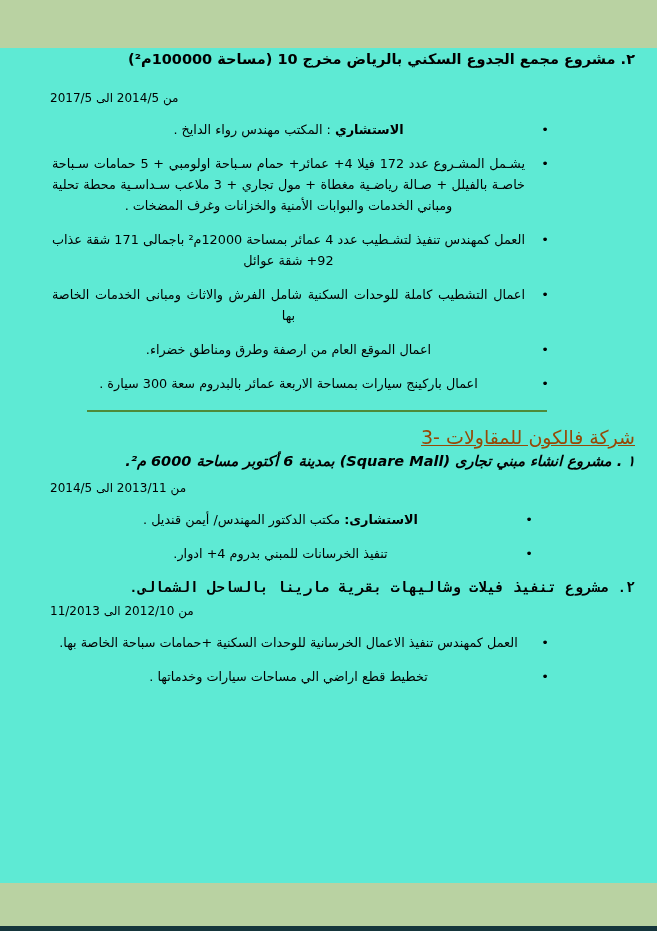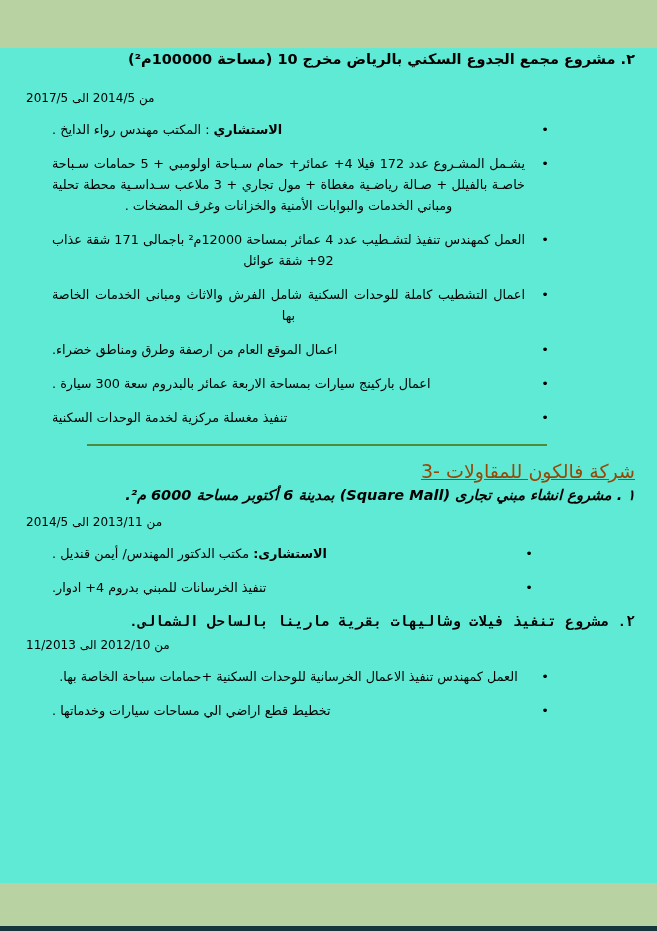--- a/index.html
+++ b/index.html
@@ -35,38 +35,38 @@
   }
   .t1 { margin: 13px 64px 0 0; }
   .t2 { margin: 44px 8px 0 0; font-style: italic; }
   .t3 { margin: 57px 70px 0 0; font-family: Liberation Mono, monospace; }
 
   .date {
     direction: rtl;
     text-align: left;
     font-size: 12px;
     line-height: 17px;
-    margin: 20px 0 0 4px;
+    margin: 20px 0 0 28px;
   }
   .date.d2 { margin-top: 8px; }
   .date.d3 { margin-top: 4px; }
 
   ul.bullets {
     list-style: none;
     margin: 12px 84px 0 30px;
     padding: 0;
     font-size: 12.8px;
   }
   ul.bullets.indent2 { margin-right: 100px; }
   ul.bullets li {
     position: relative;
     padding-right: 26px;
     margin-bottom: 13px;
     line-height: 21px;
-    text-align: left;
+    text-align: center;
   }
   ul.bullets li::before {
     content: "\2022";
     position: absolute;
     right: 2px; top: 0;
     font-size: 13px;
   }
   ul.bullets li.multi {
     text-align: justify;
     text-align-last: center;
@@ -101,21 +101,20 @@
 
     <h2 class="proj-title t1">٢. مشروع  مجمع الجدوع السكني بالرياض مخرج 10 (مساحة 100000م²)</h2>
     <div class="date d1">من 2014/5 الى 2017/5</div>
     <ul class="bullets">
         <li><b>الاستشاري</b> : المكتب مهندس رواء الدايخ .</li>
         <li class="multi">يشـمل المشـروع عدد 172 فيلا ‎+4 عمائر+ حمام سـباحة اولومبي + 5 حمامات سـباحة خاصـة بالفيلل + صـالة رياضـية مغطاة + مول تجاري + 3 ملاعب سـداسـية محطة تحلية ومباني الخدمات والبوابات الأمنية والخزانات وغرف المضخات .</li>
         <li class="multi">العمل كمهندس تنفيذ  لتشـطيب عدد 4 عمائر بمساحة 12000م²  باجمالى 171 شقة عذاب ‎+92 شقة عوائل</li>
         <li class="multi">اعمال التشطيب كاملة للوحدات السكنية شامل الفرش والاثاث ومبانى الخدمات الخاصة بها</li>
         <li>اعمال الموقع العام من ارصفة وطرق ومناطق خضراء.</li>
         <li>اعمال باركينج سيارات بمساحة الاربعة عمائر بالبدروم سعة 300 سيارة .</li>
-        <li>تنفيذ  مغسلة مركزية لخدمة الوحدات السكنية</li>
       </ul>
 
     <hr class="section-divider">
 
     <h1 class="company-heading">3- شركة فالكون للمقاولات</h1>
 
     <h2 class="proj-title t2">١ . مشروع انشاء مبني تجارى (Square Mall) بمدينة 6 أكتوبر مساحة 6000 م².</h2>
     <div class="date d2">من 2013/11 الى 2014/5</div>
     <ul class="bullets indent2">
         <li><b>الاستشارى:</b> مكتب الدكتور المهندس/ أيمن قنديل .</li>

